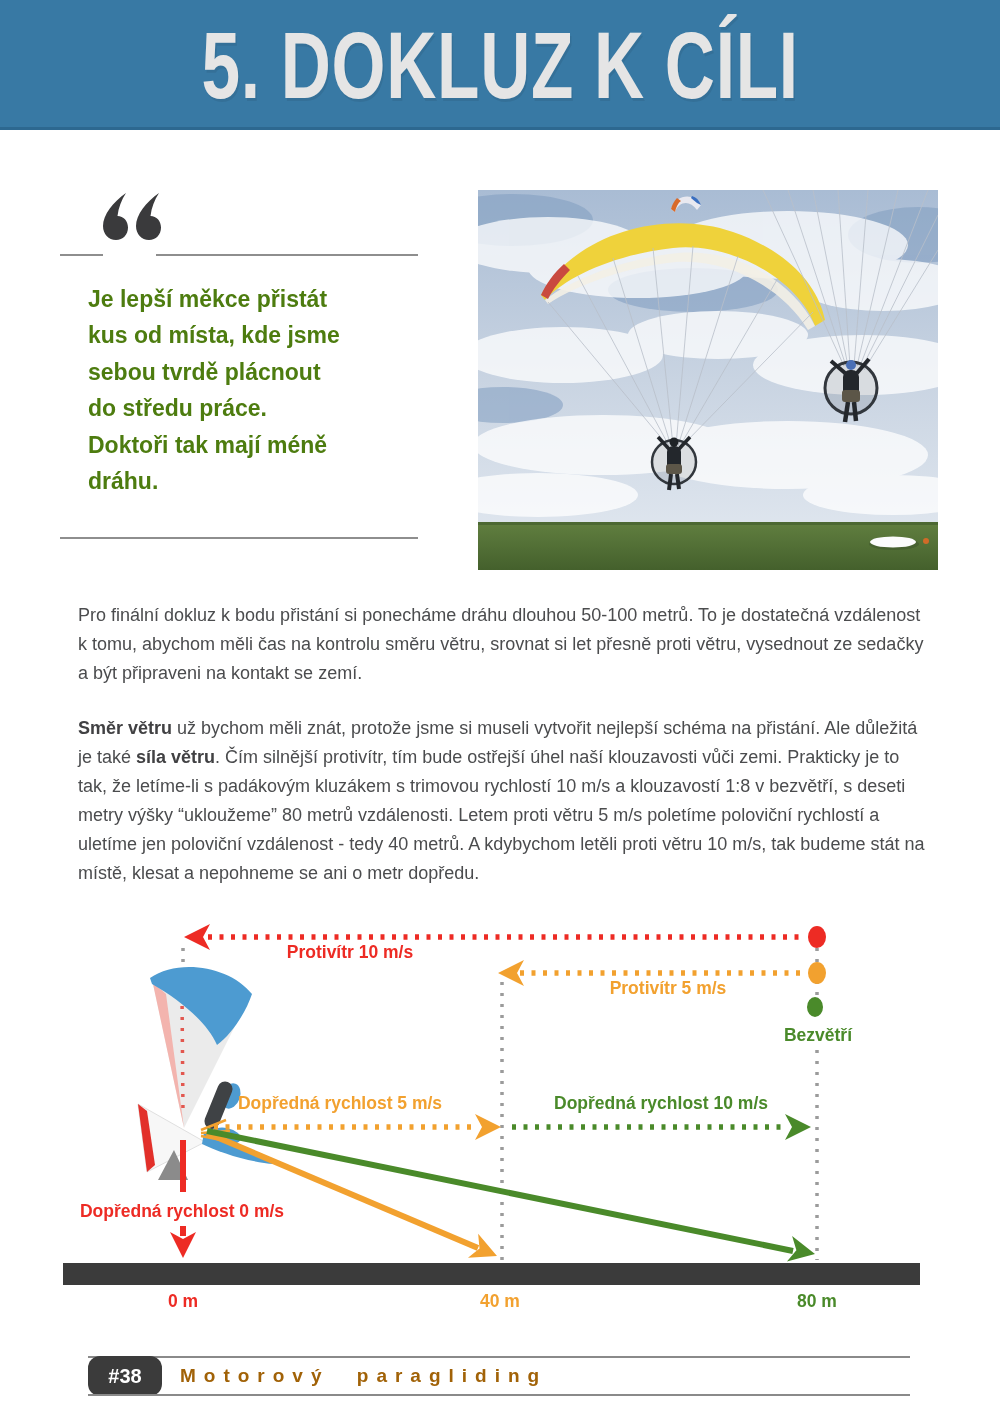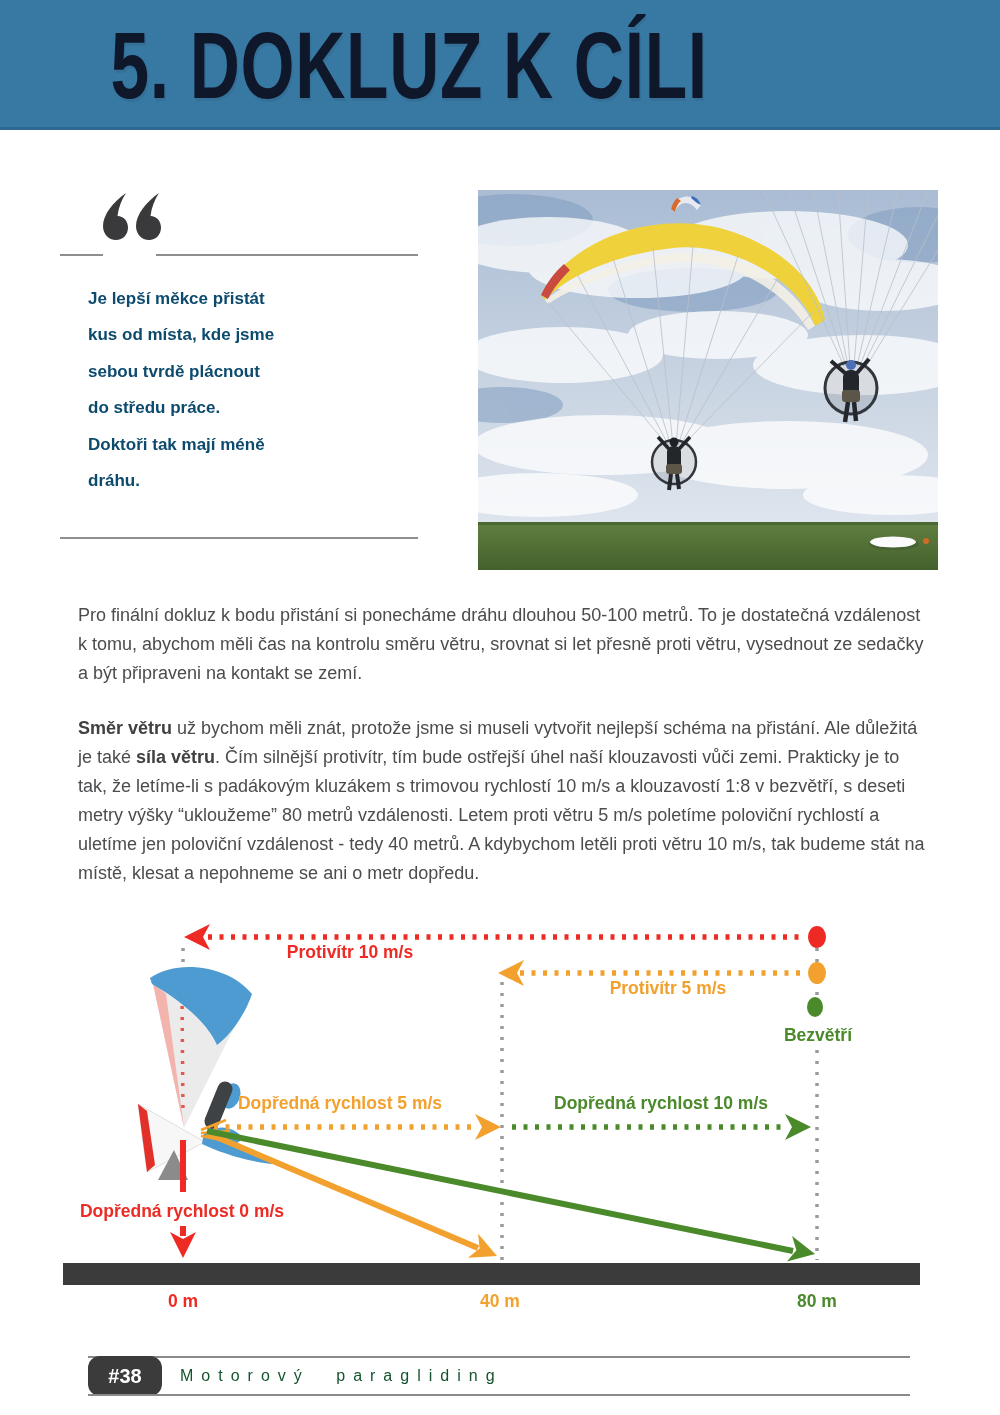--- a/index.html
+++ b/index.html
@@ -3,33 +3,33 @@
 <meta charset="utf-8">
 <style>
   * { margin:0; padding:0; box-sizing:border-box; }
   html,body { background:#ffffff; }
   body { font-family:"Liberation Sans", sans-serif; }
   .page { position:relative; width:1000px; height:1415px; background:#ffffff; overflow:hidden; margin:0 auto; }
 
   
   .band { position:absolute; top:0; left:0; width:1000px; height:130px;
           background:#3879a4; border-bottom:3px solid #2d6890; }
-  .band-title { width:100%; text-align:left; line-height:130px; font-size:95px;
-          font-weight:bold; color:#0f172a; white-space:nowrap; }
+  .band-title { width:100%; text-align:center; line-height:130px; font-size:95px;
+          font-weight:bold; color:#e5e5e5; white-space:nowrap; }
   .band-title span { display:inline-block; transform:scaleX(0.73); transform-origin:50% 50%;
           letter-spacing:1px; text-shadow:2px 3px 0 rgba(0,0,0,0.07); }
 
   
   .quote-mark { position:absolute; left:103px; top:193px; width:62px; height:48px; }
   .rule { position:absolute; height:2px; background:#8e8e8e; }
   .rule-top-a { left:60px; top:254px; width:43px; }
   .rule-top-b { left:156px; top:254px; width:262px; }
   .rule-bottom { left:60px; top:537px; width:358px; }
   .quote-text { position:absolute; left:88px; top:281px; width:350px; }
-  .quote-text div { font-size:17px; font-weight:bold; color:#0c4a6e; line-height:36.4px; white-space:nowrap; }
+  .quote-text div { font-size:23px; font-weight:bold; color:#4d7c0f; line-height:36.4px; white-space:nowrap; }
 
   
   .photo { position:absolute; left:478px; top:190px; width:460px; height:380px; }
 
   
   .body-par { position:absolute; left:78px; width:852px; font-size:18px; line-height:29px;
               color:#4b4c4e; text-align:left; }
   .p1 { top:601px; }
   .p2 { top:714px; }
   .body-par b { color:#414143; }
@@ -39,21 +39,21 @@
   .diagram text { font-family:"Liberation Sans", sans-serif; font-weight:bold; }
 
   
   .footer-line { position:absolute; left:88px; width:822px; height:2px; background:#8a8a8a; }
   .fl-top { top:1356px; }
   .fl-bottom { top:1394px; }
   .footer-box { position:absolute; left:88px; top:1356px; width:74px; height:40px;
                 background:#3b3b3b; color:#ffffff; font-size:20px; font-weight:bold;
                 text-align:center; line-height:40px;border-radius:12px; }
   .footer-title { position:absolute; left:180px; top:1356px; height:40px; line-height:40px;
-                  font-size:16px; font-weight:normal; color:#14532d;
+                  font-size:19px; font-weight:bold; color:#a16207;
                   letter-spacing:8px; word-spacing:14px; white-space:nowrap; }
 </style>
 </head>
 <body>
 
 <div class="page">
 
   <div class="band">
     <div class="band-title">
       <span>5. DOKLUZ K CÍLI</span>

